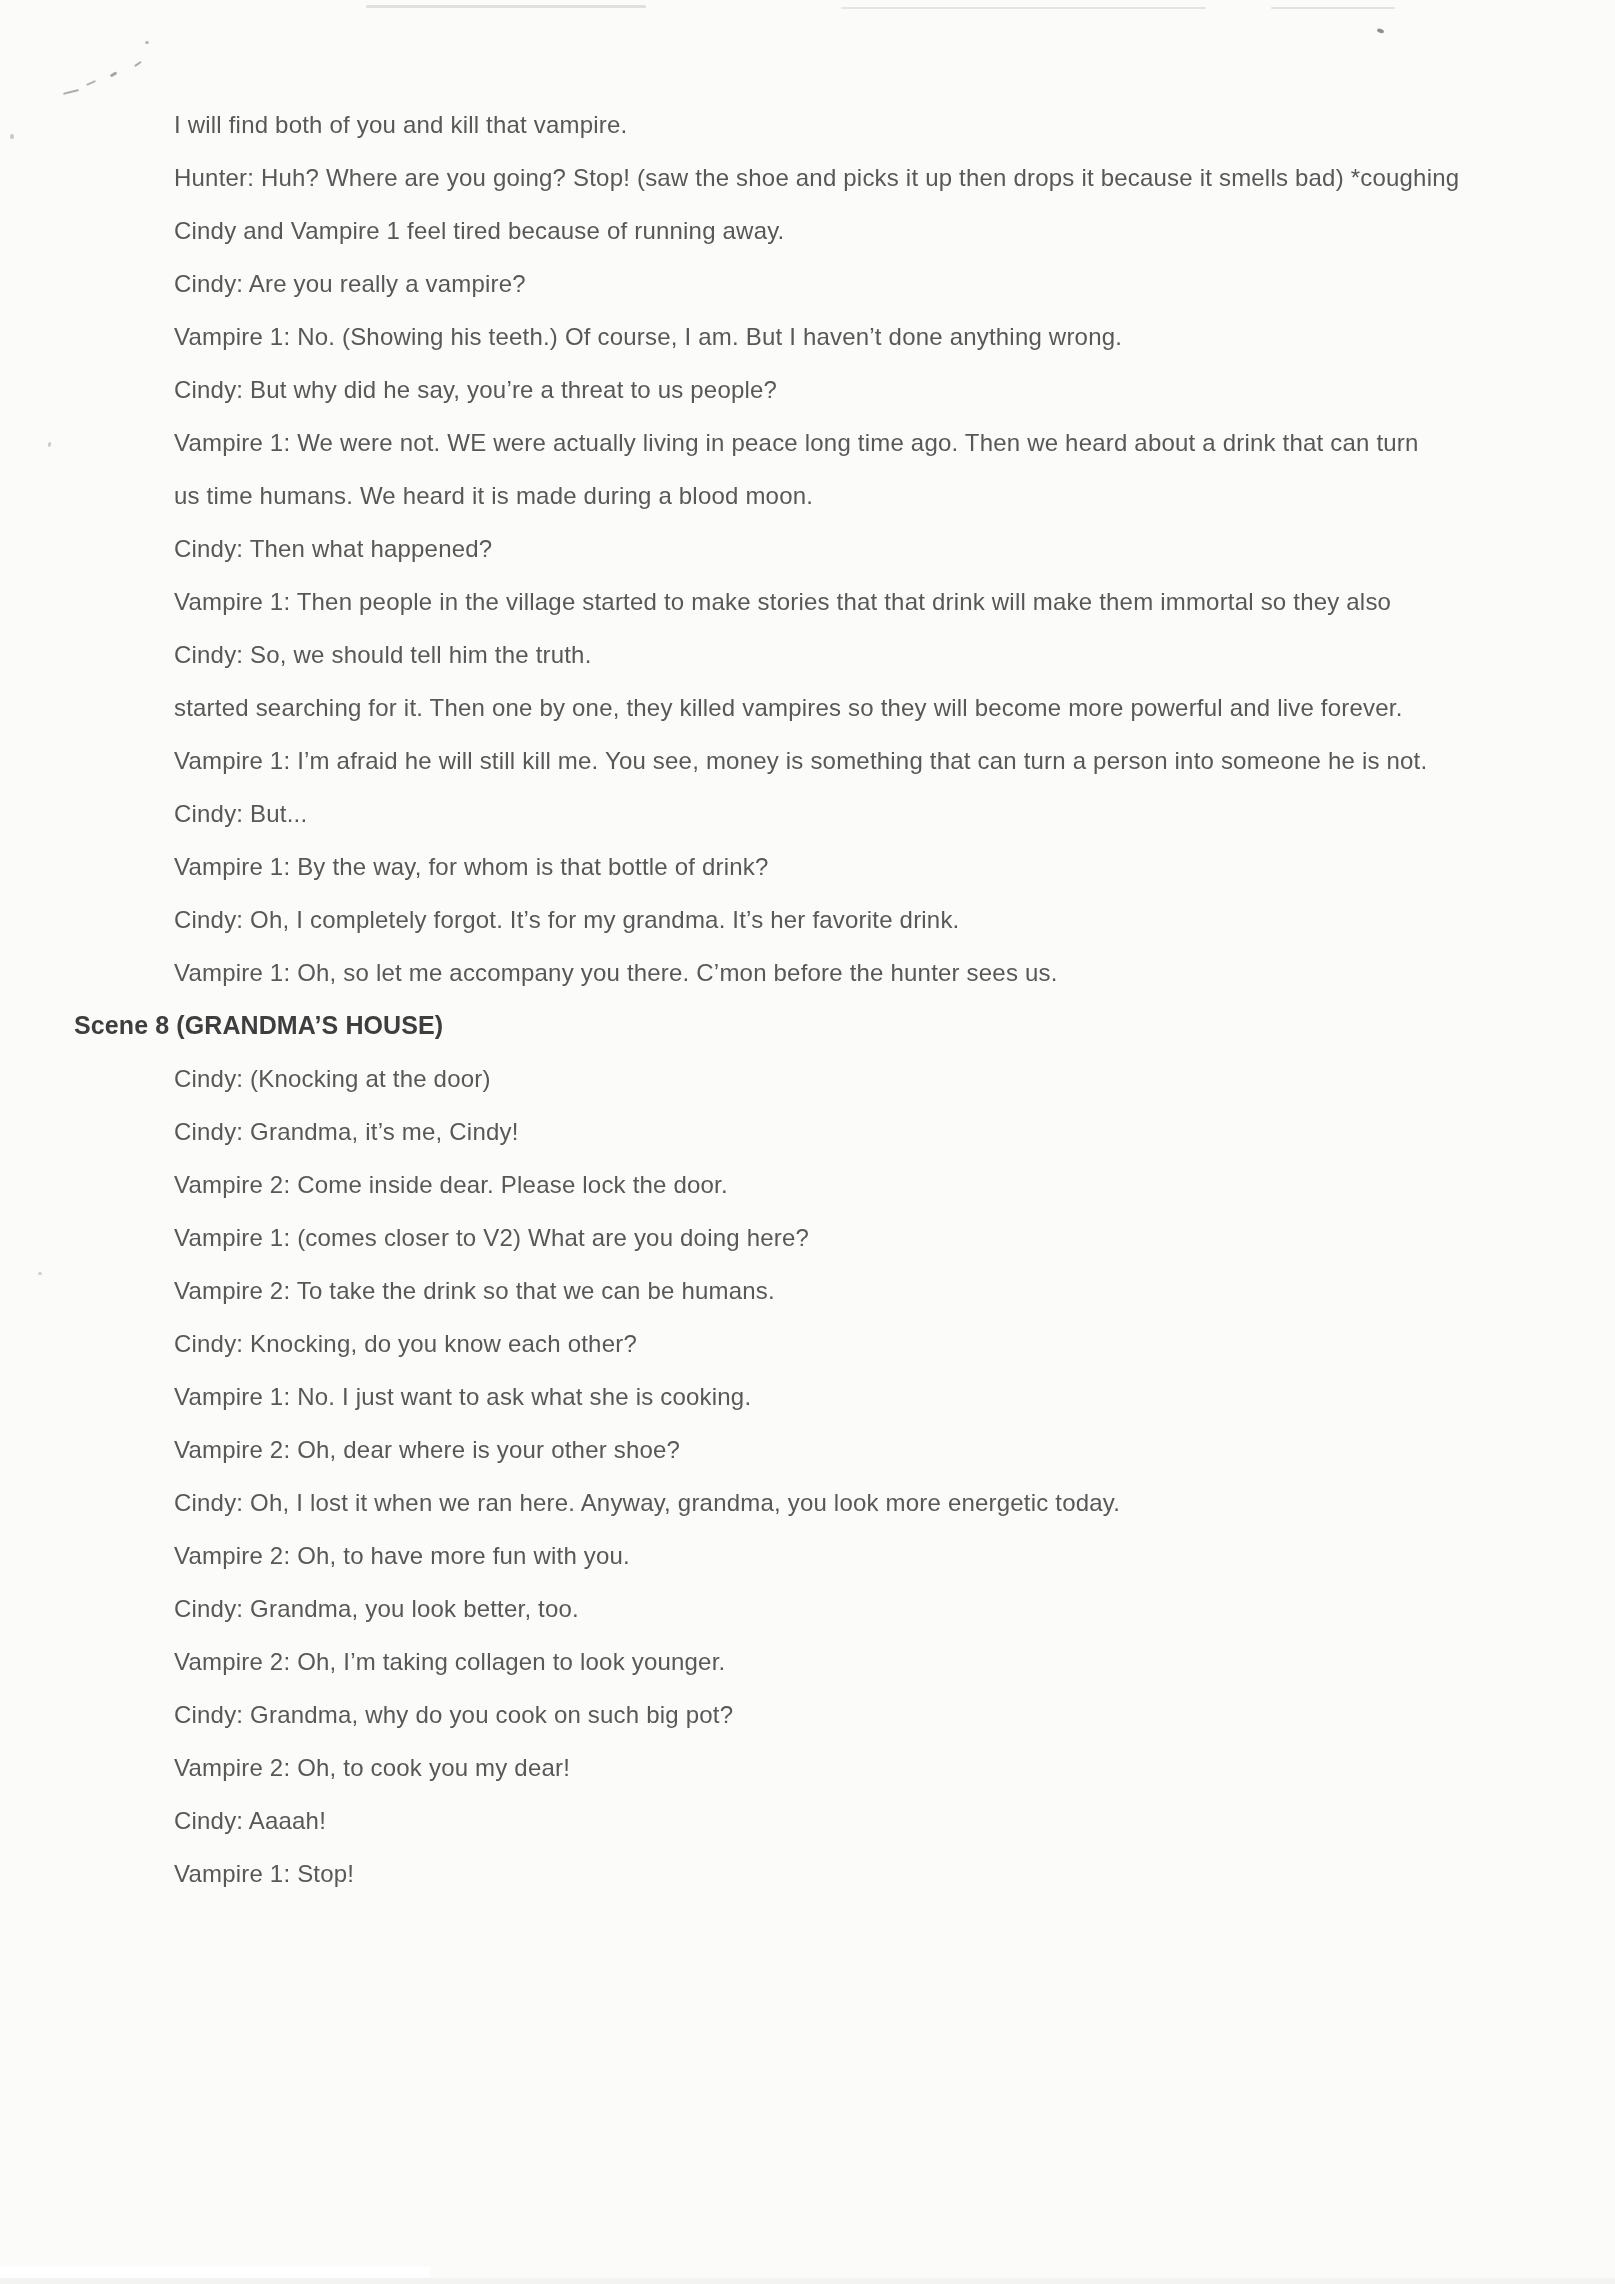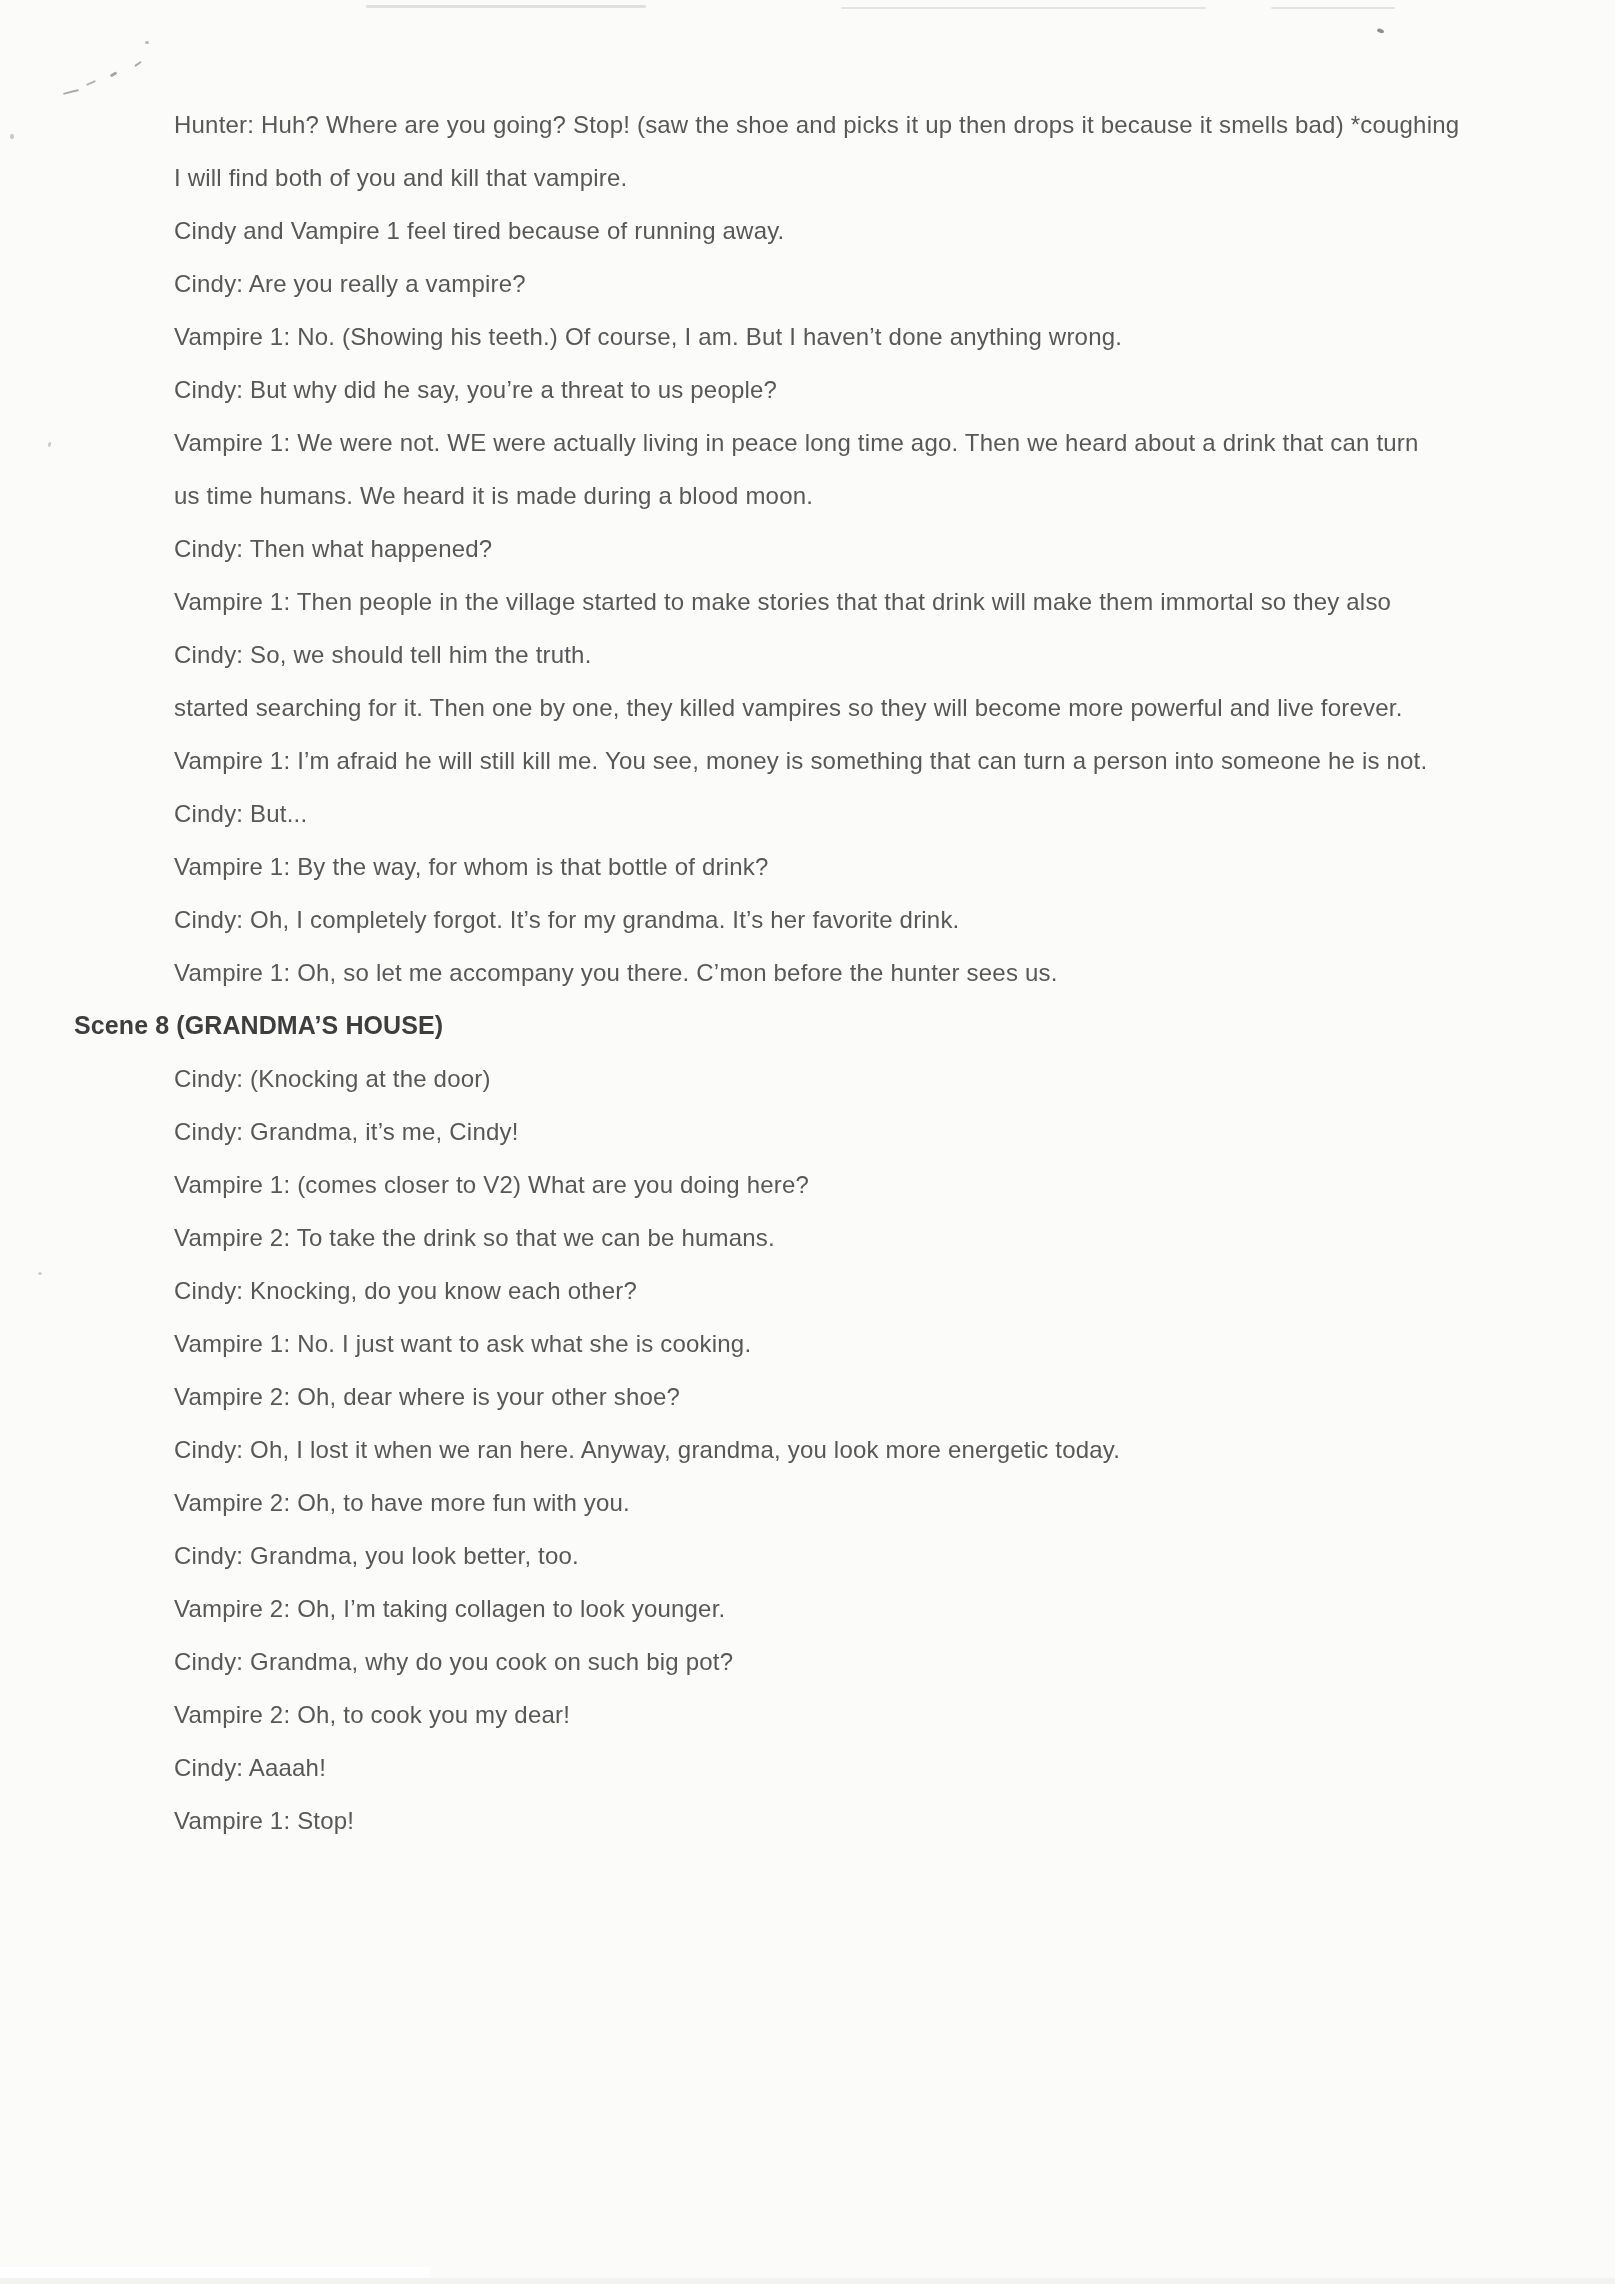--- a/index.html
+++ b/index.html
@@ -60,40 +60,41 @@
   <div class="artifact pencil-3"></div>
   <div class="artifact pencil-4"></div>
   <div class="artifact pencil-5"></div>
   <div class="artifact edge-speck-1"></div>
   <div class="artifact edge-speck-2"></div>
   <div class="artifact edge-speck-3"></div>
   <div class="artifact bottom-strip"></div>
   <div class="artifact bottom-band"></div>
 
   <div class="content">
+    <div class="line dialogue">I will find both of you and kill that vampire.</div>
     <div class="line dialogue">Hunter: Huh? Where are you going? Stop! (saw the shoe and picks it up then drops it because it smells bad) *coughing</div>
-    <div class="line dialogue">I will find both of you and kill that vampire.</div>
     <div class="line dialogue">Cindy and Vampire 1 feel tired because of running away.</div>
     <div class="line dialogue">Cindy: Are you really a vampire?</div>
     <div class="line dialogue">Vampire 1: No. (Showing his teeth.) Of course, I am. But I haven’t done anything wrong.</div>
     <div class="line dialogue">Cindy: But why did he say, you’re a threat to us people?</div>
     <div class="line dialogue">Vampire 1: We were not. WE were actually living in peace long time ago. Then we heard about a drink that can turn</div>
     <div class="line dialogue">us time humans. We heard it is made during a blood moon.</div>
     <div class="line dialogue">Cindy: Then what happened?</div>
     <div class="line dialogue">Vampire 1: Then people in the village started to make stories that that drink will make them immortal so they also</div>
     <div class="line dialogue">Cindy: So, we should tell him the truth.</div>
     <div class="line dialogue">started searching for it. Then one by one, they killed vampires so they will become more powerful and live forever.</div>
     <div class="line dialogue">Vampire 1: I’m afraid he will still kill me. You see, money is something that can turn a person into someone he is not.</div>
     <div class="line dialogue">Cindy: But...</div>
     <div class="line dialogue">Vampire 1: By the way, for whom is that bottle of drink?</div>
     <div class="line dialogue">Cindy: Oh, I completely forgot. It’s for my grandma. It’s her favorite drink.</div>
     <div class="line dialogue">Vampire 1: Oh, so let me accompany you there. C’mon before the hunter sees us.</div>
     <div class="line heading">Scene 8 (GRANDMA’S HOUSE)</div>
     <div class="line dialogue">Cindy: (Knocking at the door)</div>
     <div class="line dialogue">Cindy: Grandma, it’s me, Cindy!</div>
+    <div class="line dialogue">Vampire 2: Come inside dear. Please lock the door.</div>
     <div class="line dialogue">Vampire 1: (comes closer to V2) What are you doing here?</div>
     <div class="line dialogue">Vampire 2: To take the drink so that we can be humans.</div>
     <div class="line dialogue">Cindy: Knocking, do you know each other?</div>
     <div class="line dialogue">Vampire 1: No. I just want to ask what she is cooking.</div>
     <div class="line dialogue">Vampire 2: Oh, dear where is your other shoe?</div>
     <div class="line dialogue">Cindy: Oh, I lost it when we ran here. Anyway, grandma, you look more energetic today.</div>
     <div class="line dialogue">Vampire 2: Oh, to have more fun with you.</div>
     <div class="line dialogue">Cindy: Grandma, you look better, too.</div>
     <div class="line dialogue">Vampire 2: Oh, I’m taking collagen to look younger.</div>
     <div class="line dialogue">Cindy: Grandma, why do you cook on such big pot?</div>

